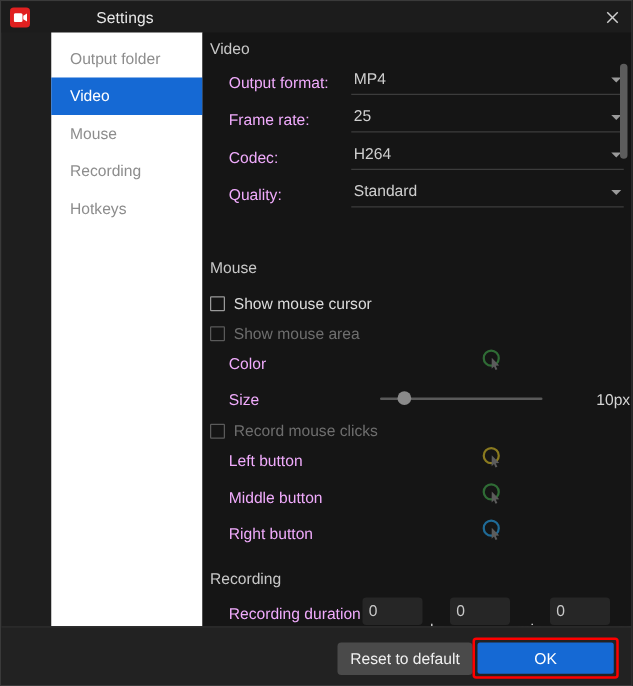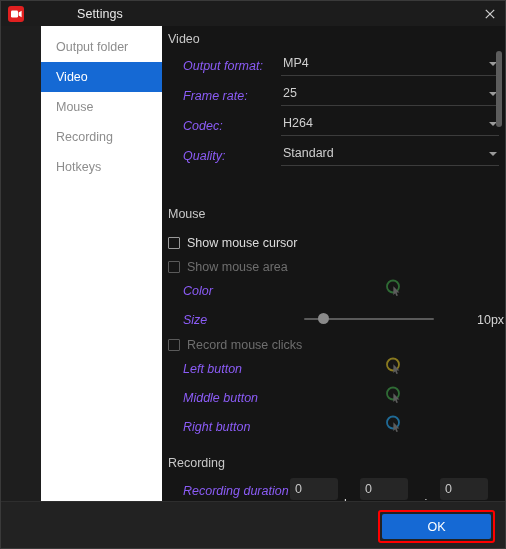--- a/index.html
+++ b/index.html
@@ -65,23 +65,22 @@
     flex: 1; background: #151515;
     position: relative; overflow: hidden;
   }
   .pane { position: absolute; left: 0; top: 0; right: 0; }
 
   .sec-title {
     color: #c8c8c8; font-size: 12.5px;
     position: absolute; left: 6px;
   }
   .row-label {
-    color: #8b5cf6; font-size: 12.5px;
+    color: #f0abfc; font-size: 12.5px;
     position: absolute;
-    font-style: italic;
   }
 
   
   .dd {
     position: absolute;
     border-bottom: 1px solid #3c3c3c;
     height: 22px;
   }
   .dd .val {
     color: #cfcfcf; font-size: 12.5px;
@@ -312,18 +311,19 @@
 
       </div>
 
       <div class="scrollbar">
         <div class="scroll-thumb"></div>
       </div>
     </div>
   </div>
 
   <div class="footer">
+    <button class="btn-reset">Reset to default</button>
     <div class="ok-wrap">
       <button class="btn-ok">OK</button>
     </div>
   </div>
 
 </div>
 
 </body></html>

